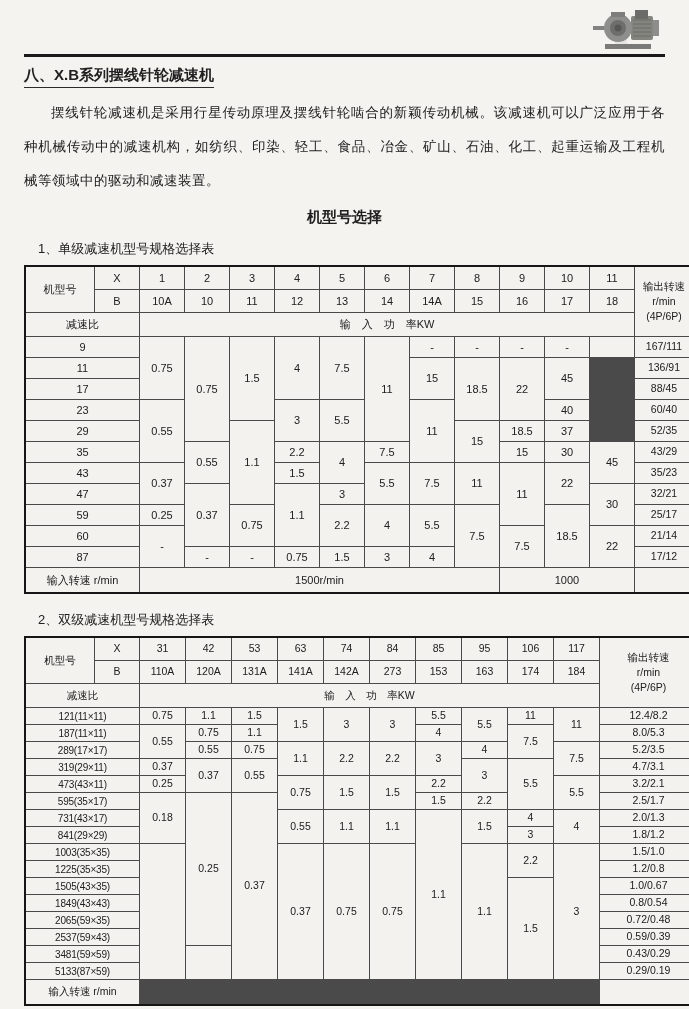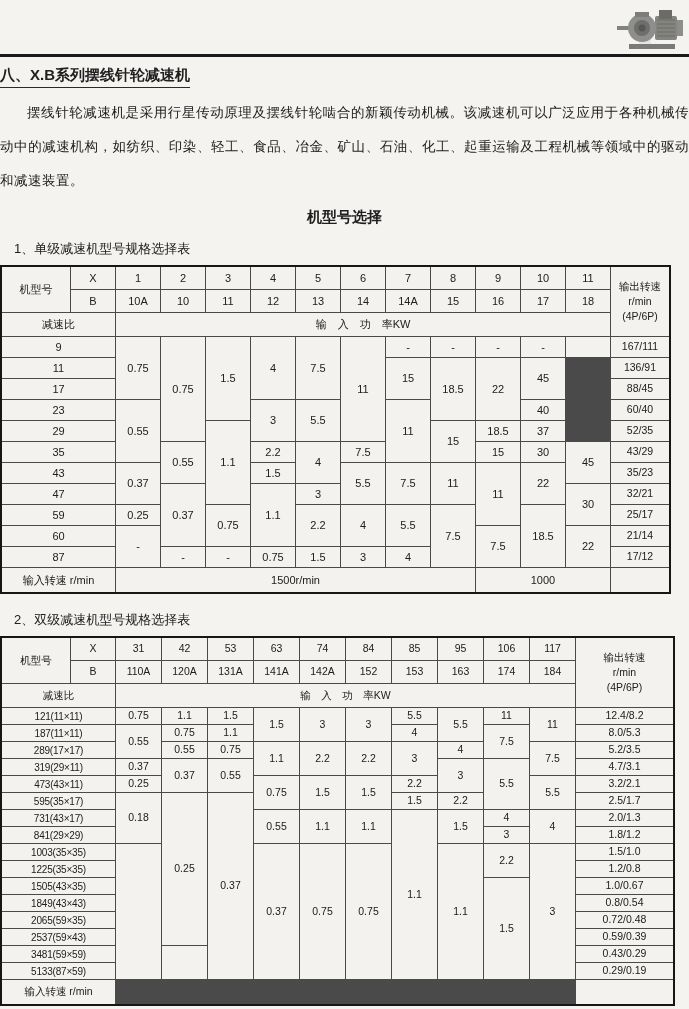--- a/index.html
+++ b/index.html
@@ -7,21 +7,21 @@
     --table-border:#161616; --text:#202020; --rule:#1a1a1a;
   }
   *{box-sizing:border-box;margin:0;padding:0;}
   html,body{width:689px;}
   body{
     background:var(--page-bg);
     color:var(--text);
     font-family:"Liberation Sans", sans-serif;
     width:689px;height:1009px;overflow:hidden;
   }
-  .page{padding:0 0;}
+  .page{padding:0 24px;}
   .top{position:relative;height:54px;}
   .photo{position:absolute;right:2px;bottom:2px;width:72px;height:46px;}
   .rule{height:3px;background:var(--rule);}
   h1{font-size:15px;font-weight:bold;margin-top:9px;}
   h1 span{display:inline-block;border-bottom:1.5px solid #2a2a2a;padding-bottom:2px;}
   .intro{
     margin-top:8px;font-size:13.5px;line-height:34px;
     text-align:justify;text-indent:2em;letter-spacing:0.5px;
   }
   h2{font-size:15px;font-weight:bold;margin-top:10px;text-align:center;}
@@ -206,21 +206,21 @@
       <div class="cell" style="grid-area: 1 / 8 / span 1 / span 1;">84</div>
       <div class="cell" style="grid-area: 1 / 9 / span 1 / span 1;">85</div>
       <div class="cell" style="grid-area: 1 / 10 / span 1 / span 1;">95</div>
       <div class="cell" style="grid-area: 1 / 11 / span 1 / span 1;">106</div>
       <div class="cell" style="grid-area: 1 / 12 / span 1 / span 1;">117</div>
       <div class="cell" style="grid-area: 2 / 3 / span 1 / span 1;">110A</div>
       <div class="cell" style="grid-area: 2 / 4 / span 1 / span 1;">120A</div>
       <div class="cell" style="grid-area: 2 / 5 / span 1 / span 1;">131A</div>
       <div class="cell" style="grid-area: 2 / 6 / span 1 / span 1;">141A</div>
       <div class="cell" style="grid-area: 2 / 7 / span 1 / span 1;">142A</div>
-      <div class="cell" style="grid-area: 2 / 8 / span 1 / span 1;">152</div>
+      <div class="cell" style="grid-area: 2 / 8 / span 1 / span 1;">273</div>
       <div class="cell" style="grid-area: 2 / 9 / span 1 / span 1;">153</div>
       <div class="cell" style="grid-area: 2 / 10 / span 1 / span 1;">163</div>
       <div class="cell" style="grid-area: 2 / 11 / span 1 / span 1;">174</div>
       <div class="cell" style="grid-area: 2 / 12 / span 1 / span 1;">184</div>
       <div class="cell outhead" style="grid-area: 1 / 13 / span 3 / span 1;">
         <div>输出转速</div>
         <div>r/min</div>
         <div>(4P/6P)</div>
       </div>
       <div class="cell" style="grid-area: 3 / 1 / span 1 / span 2;">减速比</div>

